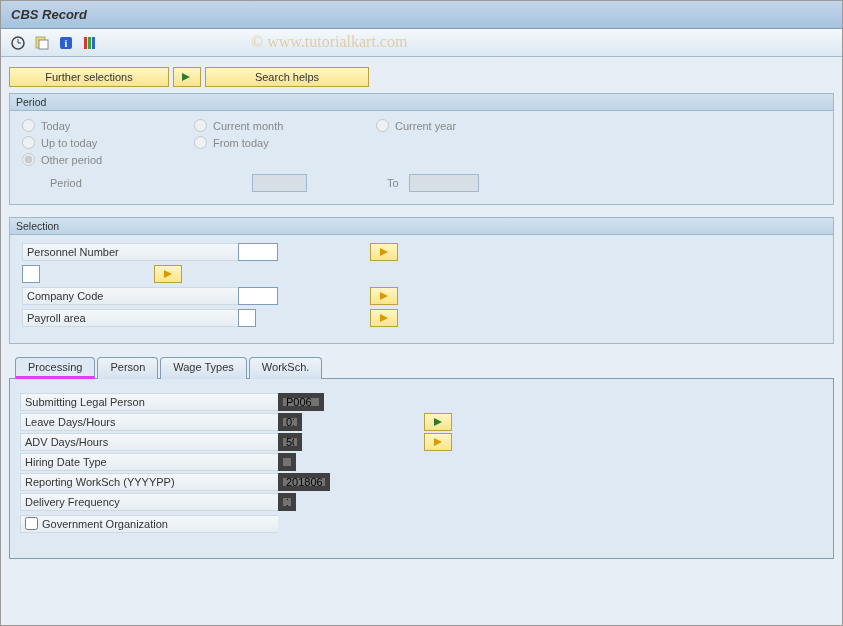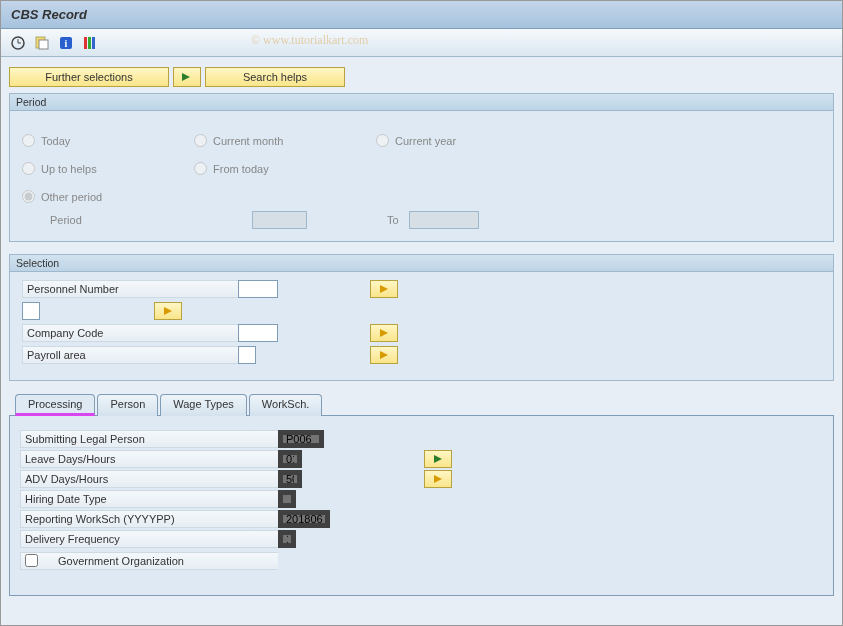--- a/index.html
+++ b/index.html
@@ -34,21 +34,21 @@
     border-bottom: 1px solid #9fb8cc;
     position: relative;
   }
   .tb-icon {
     width: 18px; height: 18px;
     display:inline-flex; align-items:center; justify-content:center;
     cursor:pointer;
   }
   .watermark {
     position:absolute; left:250px; top:4px;
-    color:#d9a24a; font-size:12px; opacity:.45;
+    color:#d9a24a; font-size:16px; opacity:.45;
     pointer-events:none;
     font-family: Georgia, serif;
   }
   .content { padding: 10px 8px 8px 8px; background:#e8eef5; }
   .btn-row { display:flex; gap:4px; margin-bottom:6px; }
   .sap-btn {
     background: linear-gradient(to bottom,#fff6c4,#f9e58a);
     border:1px solid #b8a23e;
     height:20px;
     display:inline-flex;
@@ -67,21 +67,21 @@
     position:relative;
   }
   .group-title {
     background: linear-gradient(to bottom,#d2e2ef,#bdd4e6);
     border-bottom:1px solid #9fb8cc;
     padding:2px 6px;
     font-size:10.5px;
     color:#333;
   }
   .group-body { padding:8px 12px 12px 12px; background:#dee9f3; }
-  .radio-row { display:flex; gap:2px; margin-bottom:4px;margin-top:15px; }
+  .radio-row { display:flex; gap:2px; margin-bottom:4px; }
   .radio-col { display:flex; align-items:center; gap:4px; color:#888; }
   .radio-col.c1 { width:170px; }
   .radio-col.c2 { width:180px; }
   .radio-col.c3 { width:150px; }
   .radio-col input[type=radio]{ margin:0 2px 0 0; }
   .period-row { display:flex; align-items:center; gap:10px; margin-top:8px; }
   .period-row .lbl { width:60px; padding-left:28px; color:#888; }
   .txt-disabled {
     background:#d6dfe6; border:1px solid #9fb8cc;
     width:55px; height:18px;
@@ -150,21 +150,21 @@
     padding:2px 4px; height:18px;
     font-size:11px; color:#333;
   }
   .frow .finp{
     border:5px solid #404040;
     background:#737373; height:18px;
     font-size:11px; padding:1px 3px;
   }
   .frow .arrow-btn{ margin-left:100px; }
   .chkrow { display:flex; align-items:center; margin-top:4px; padding-left:0; }
-  .chkrow .flbl { display:flex; align-items:flex-end; gap:20px;}
+  .chkrow .flbl { display:flex; align-items:flex-end; gap:4px;}
 </style>
 </head>
 <body>
 
 <div class="titlebar">
   <span class="titlebar-text">CBS Record</span>
 </div>
 
 <div class="toolbar">
   <span class="tb-icon">
@@ -200,21 +200,21 @@
 
   <div class="btn-row">
     <div class="sap-btn wide">
       <span>Further selections</span>
     </div>
     <div class="sap-btn small">
       <svg width="14" height="10">
           <polygon points="2,1 10,5 2,9" fill="#2b7d2b"></polygon>
         </svg>
     </div>
-    <div class="sap-btn wide" style="width:140px">
+    <div class="sap-btn wide" style="width:164px">
       <span>Search helps</span>
     </div>
   </div>
 
   <div class="groupbox">
     <div class="group-title">Period</div>
     <div class="group-body">
       <div class="radio-row">
         <label class="radio-col c1">
             <input type="radio" name="period" disabled="" style="">
@@ -225,21 +225,21 @@
             <span>Current month</span>
           </label>
         <label class="radio-col c3">
             <input type="radio" name="period" disabled="" style="">
             <span>Current year</span>
           </label>
       </div>
       <div class="radio-row">
         <label class="radio-col c1">
             <input type="radio" name="period" disabled="" style="">
-            <span>Up to helps</span>
+            <span>Up to today</span>
           </label>
         <label class="radio-col c2">
             <input type="radio" name="period" disabled="" style="">
             <span>From today</span>
           </label>
       </div>
       <div class="radio-row">
         <label class="radio-col c1">
             <input type="radio" name="period" checked="" disabled="" style="">
             <span>Other period</span>

